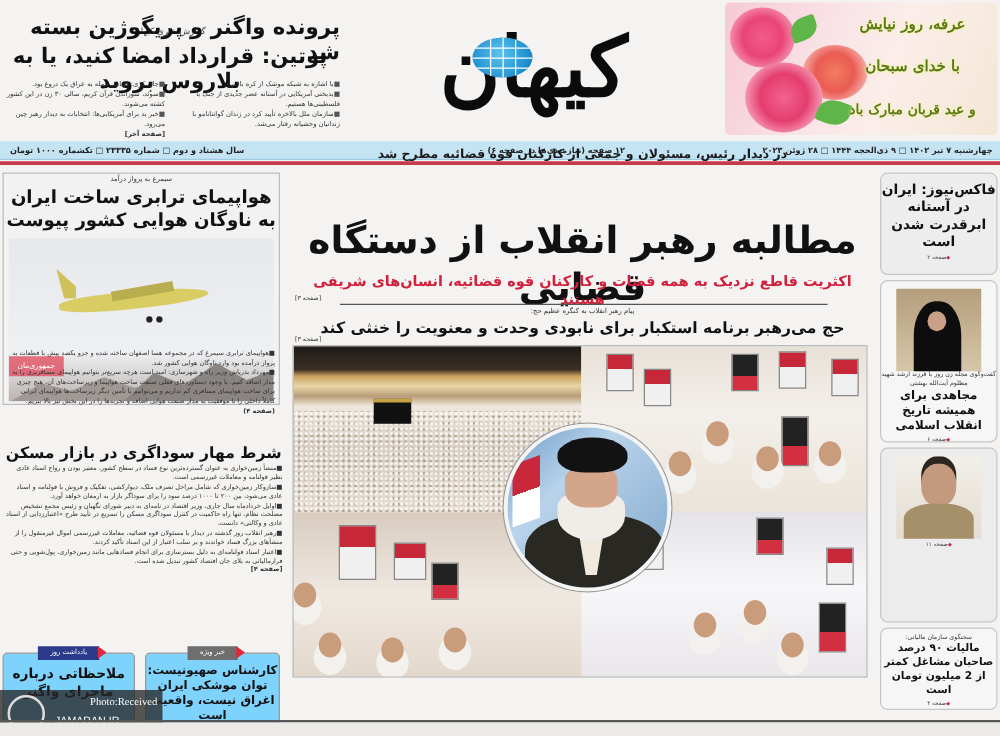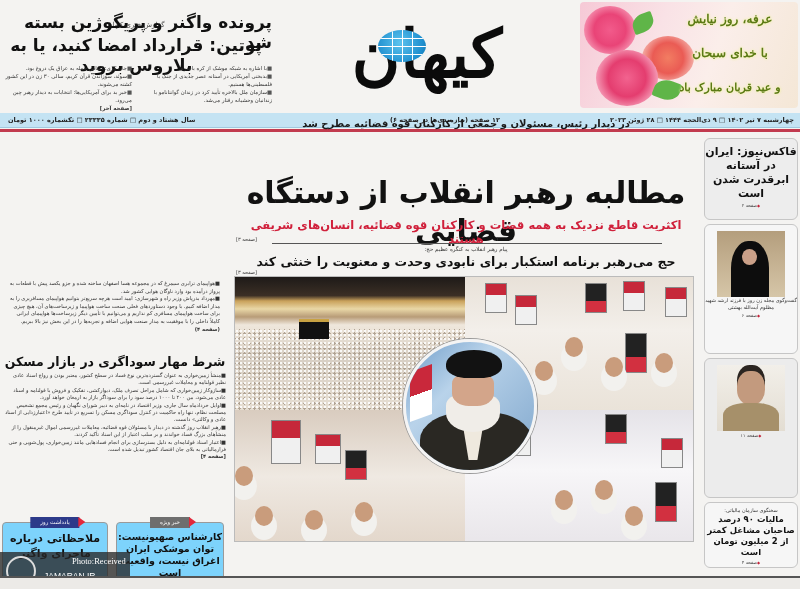--- a/index.html
+++ b/index.html
@@ -249,34 +249,50 @@
 </div>
 
 <div id="right-col" class="abs">
   <div class="rbox" id="rb1">
     <div class="hl">فاکس‌نیوز: ایران در آستانه ابرقدرت شدن است</div>
     <div class="pg">صفحه ۲</div>
   </div>
   <div class="rbox" id="rb2">
     <div class="photo"></div>
     <div class="kick">گفت‌وگوی مجله زن روز با فرزند ارشد شهید مظلوم آیت‌الله بهشتی</div>
+    <div class="hl">مجاهدی برای همیشه تاریخ انقلاب اسلامی</div>
     <div class="pg">صفحه ۶</div>
   </div>
   <div class="rbox" id="rb3">
     <div class="photo"></div>
     <div class="pg">صفحه ۱۱</div>
   </div>
   <div class="rbox" id="rb4">
     <div class="kick">سخنگوی سازمان مالیاتی:</div>
     <div class="hl">مالیات ۹۰ درصد صاحبان مشاغل کمتر از 2 میلیون تومان است</div>
     <div class="pg">صفحه ۴</div>
   </div>
 </div>
 
 <div id="left-col" class="abs">
+  <div id="plane-box">
+    <div class="kick">سیمرغ به پرواز درآمد</div>
+    <div class="hl a">هواپیمای ترابری ساخت ایران</div>
+    <div class="hl b">به ناوگان هوایی کشور پیوست</div>
+    <div id="plane-photo">
+      <div class="mtn m2"></div>
+      <div class="mtn m1"></div>
+      <div class="tail"></div>
+      <div class="body"></div>
+      <div class="wing"></div>
+      <div class="wheel" style="left:110px"></div>
+      <div class="wheel" style="left:118px"></div>
+      <div class="label">جمهوری‌مان</div>
+    </div>
+  </div>
   <div id="plane-text" style="top:146px;">
     <p>هواپیمای ترابری سیمرغ که در مجموعه هسا اصفهان ساخته شده و جزو یکصد پیش با قطعات به پرواز درآمده بود وارد ناوگان هوایی کشور شد.</p>
     <p>مهرداد بذرپاش وزیر راه و شهرسازی: امید است هرچه سریع‌تر بتوانیم هواپیمای مسافربری را به مدار اضافه کنیم. با وجود دستاوردهای فعلی صنعت ساخت هواپیما و زیرساخت‌های آن، هیچ چیزی برای ساخت هواپیمای مسافری کم نداریم و می‌توانیم با تأمین دیگر زیرساخت‌ها هواپیمای ایرانی کاملاً داخلی را با موفقیت به مدار صنعت هوایی اضافه و تجربه‌ها را در این بخش نیز بالا ببریم.</p>
     <span class="ref" style="font-weight:bold">(صفحه ۴)</span>
   </div>
 
   <div id="housing">
     <div class="hl">شرط مهار سوداگری در بازار مسکن</div>
     <div class="body">
       <p>منشأ زمین‌خواری به عنوان گسترده‌ترین نوع فساد در سطح کشور، معتبر بودن و رواج اسناد عادی نظیر قولنامه و معاملات غیررسمی است.</p>

